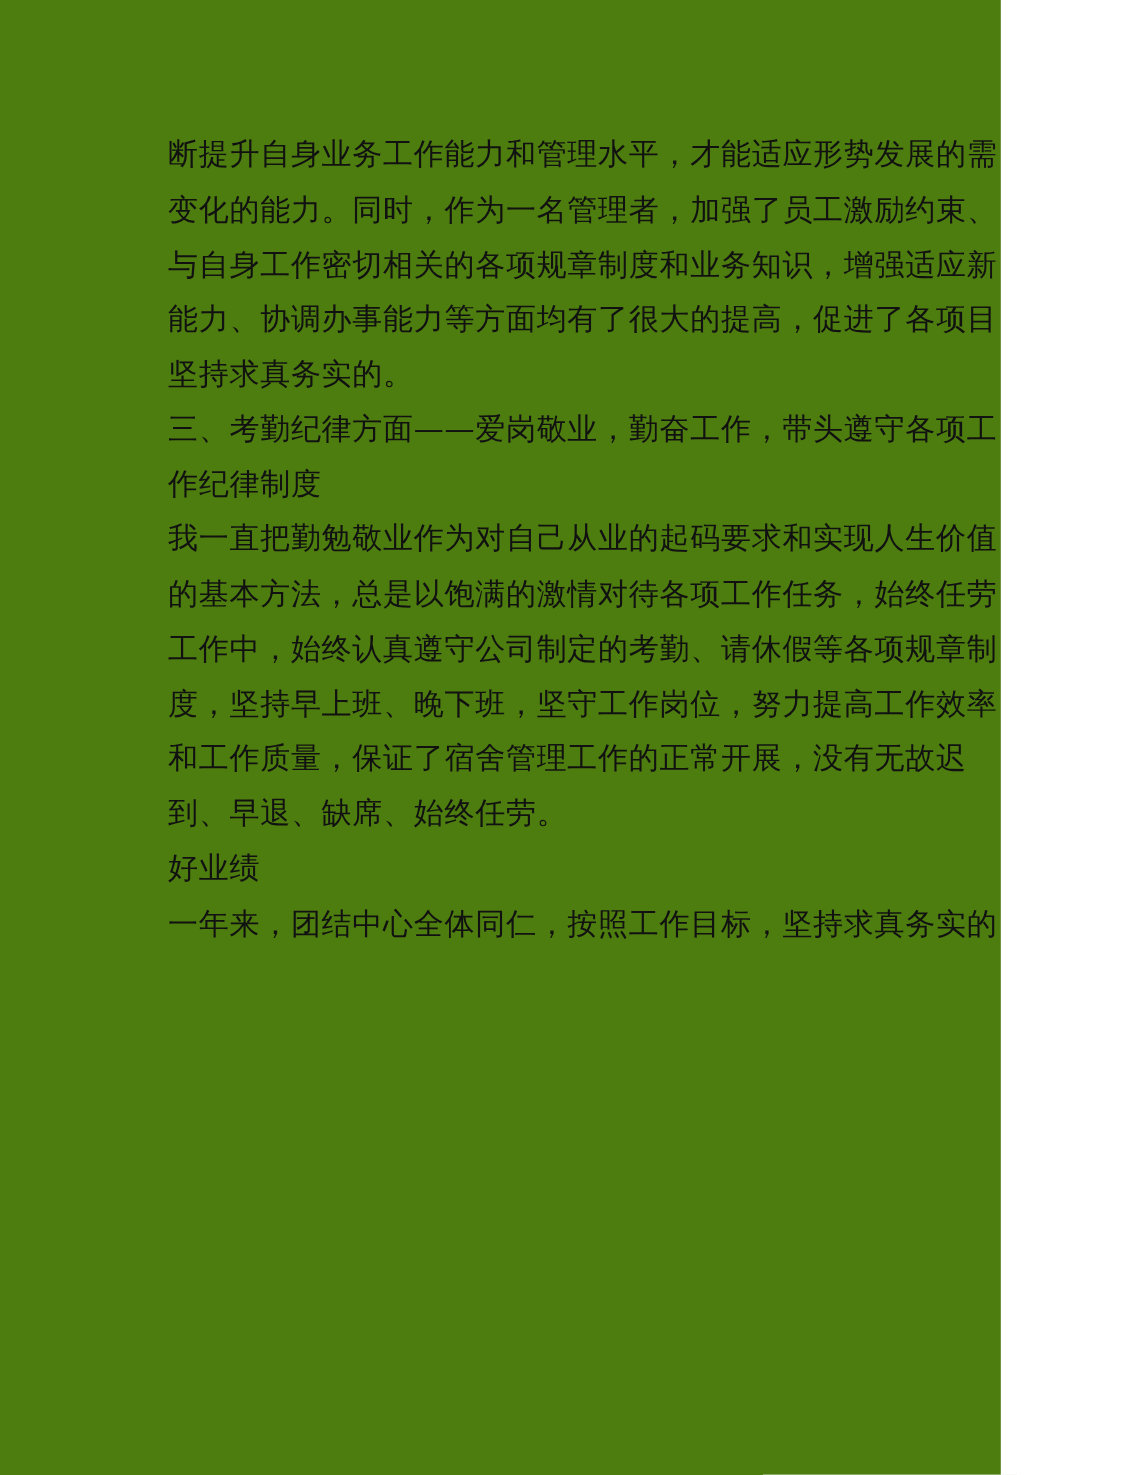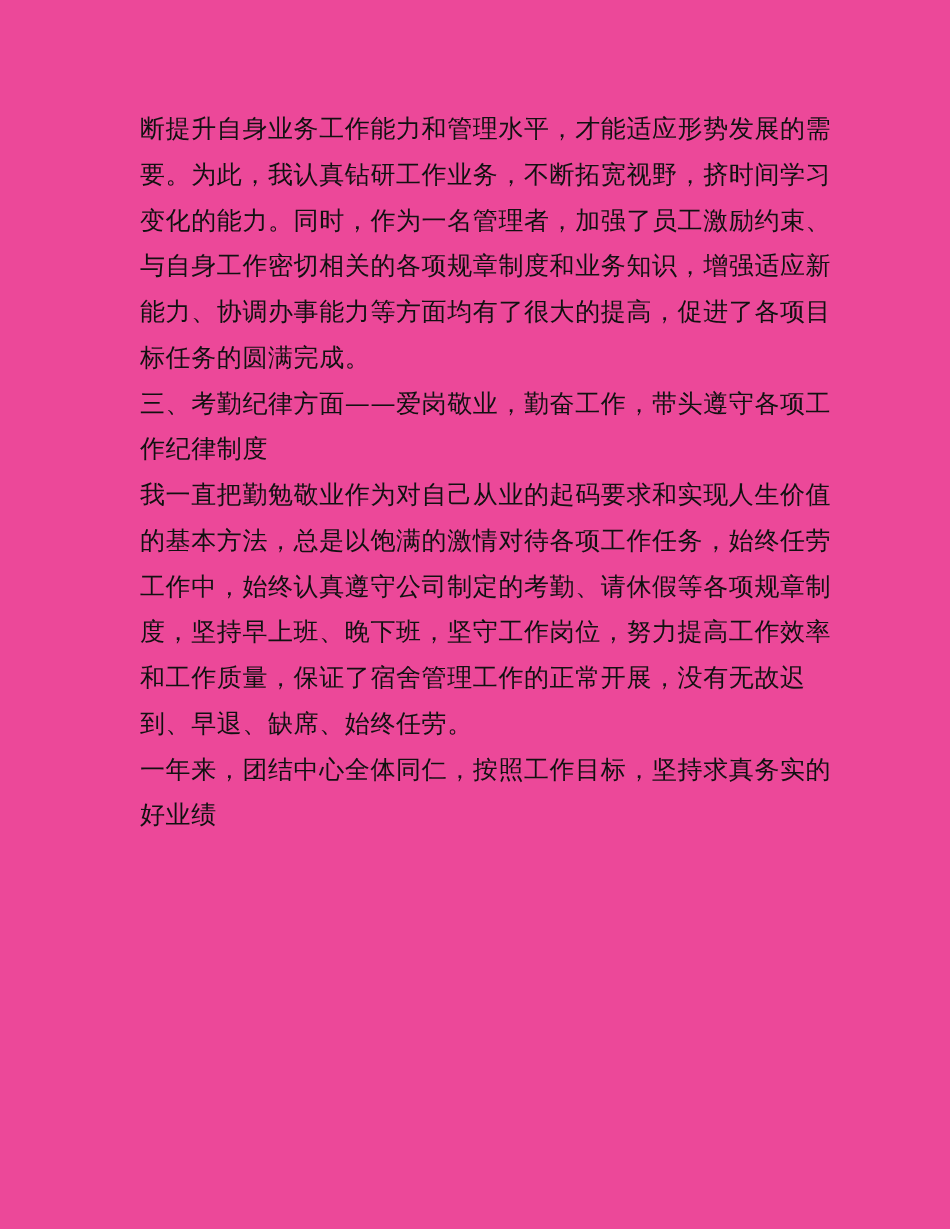--- a/index.html
+++ b/index.html
@@ -11,23 +11,23 @@
     width: 950px;
     height: 1229px;
     position: relative;
     overflow: hidden;
     font-family: "DejaVu Serif", "Liberation Serif", serif;
     color: #111111;
   }
   .page {
     position: absolute;
     left: 0; top: 0;
-    width: 950px;
+    width: 834px;
     height: 1229px;
-    background: #ec4899;
+    background: #4d7c0f;
   }
   .content {
     position: absolute;
     left: 140px;
     top: 106px;
     width: 680px;
   }
   .line {
     height: 45.75px;
     line-height: 45.75px;
@@ -35,29 +35,28 @@
     white-space: nowrap;
     letter-spacing: 0.6px;
   }
 </style>
 </head>
 <body>
 
 <div class="page">
   <div class="content">
     <div class="line">断提升自身业务工作能力和管理水平，才能适应形势发展的需</div>
-    <div class="line">要。为此，我认真钻研工作业务，不断拓宽视野，挤时间学习</div>
     <div class="line">变化的能力。同时，作为一名管理者，加强了员工激励约束、</div>
     <div class="line">与自身工作密切相关的各项规章制度和业务知识，增强适应新</div>
     <div class="line">能力、协调办事能力等方面均有了很大的提高，促进了各项目</div>
-    <div class="line">标任务的圆满完成。</div>
+    <div class="line">坚持求真务实的。</div>
     <div class="line">三、考勤纪律方面——爱岗敬业，勤奋工作，带头遵守各项工</div>
     <div class="line">作纪律制度</div>
     <div class="line">我一直把勤勉敬业作为对自己从业的起码要求和实现人生价值</div>
     <div class="line">的基本方法，总是以饱满的激情对待各项工作任务，始终任劳</div>
     <div class="line">工作中，始终认真遵守公司制定的考勤、请休假等各项规章制</div>
     <div class="line">度，坚持早上班、晚下班，坚守工作岗位，努力提高工作效率</div>
     <div class="line">和工作质量，保证了宿舍管理工作的正常开展，没有无故迟</div>
     <div class="line">到、早退、缺席、始终任劳。</div>
+    <div class="line">好业绩</div>
     <div class="line">一年来，团结中心全体同仁，按照工作目标，坚持求真务实的</div>
-    <div class="line">好业绩</div>
   </div>
 </div>
 
 </body></html>

